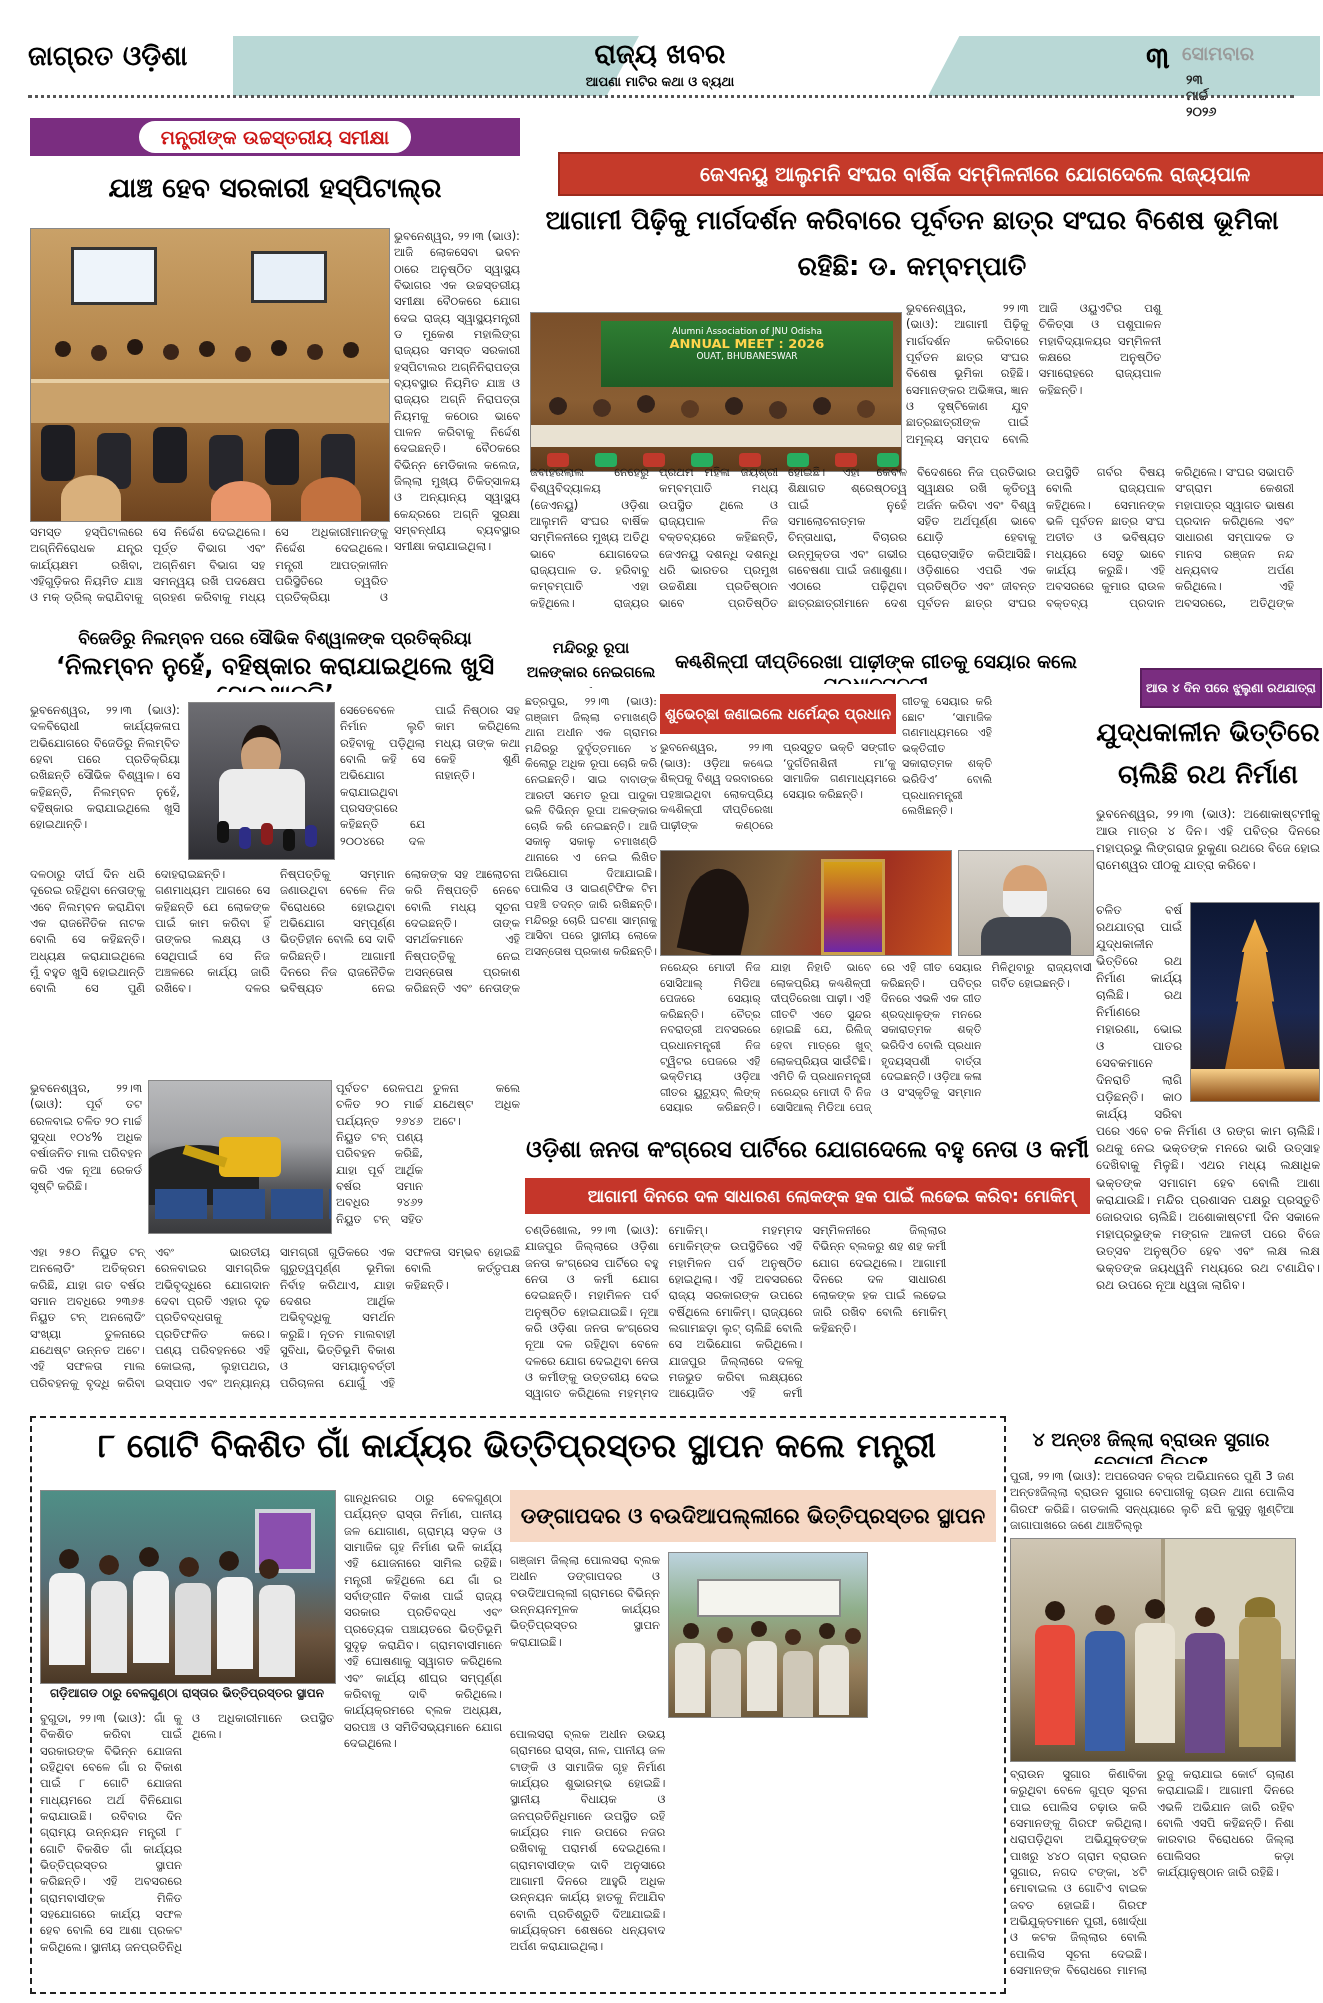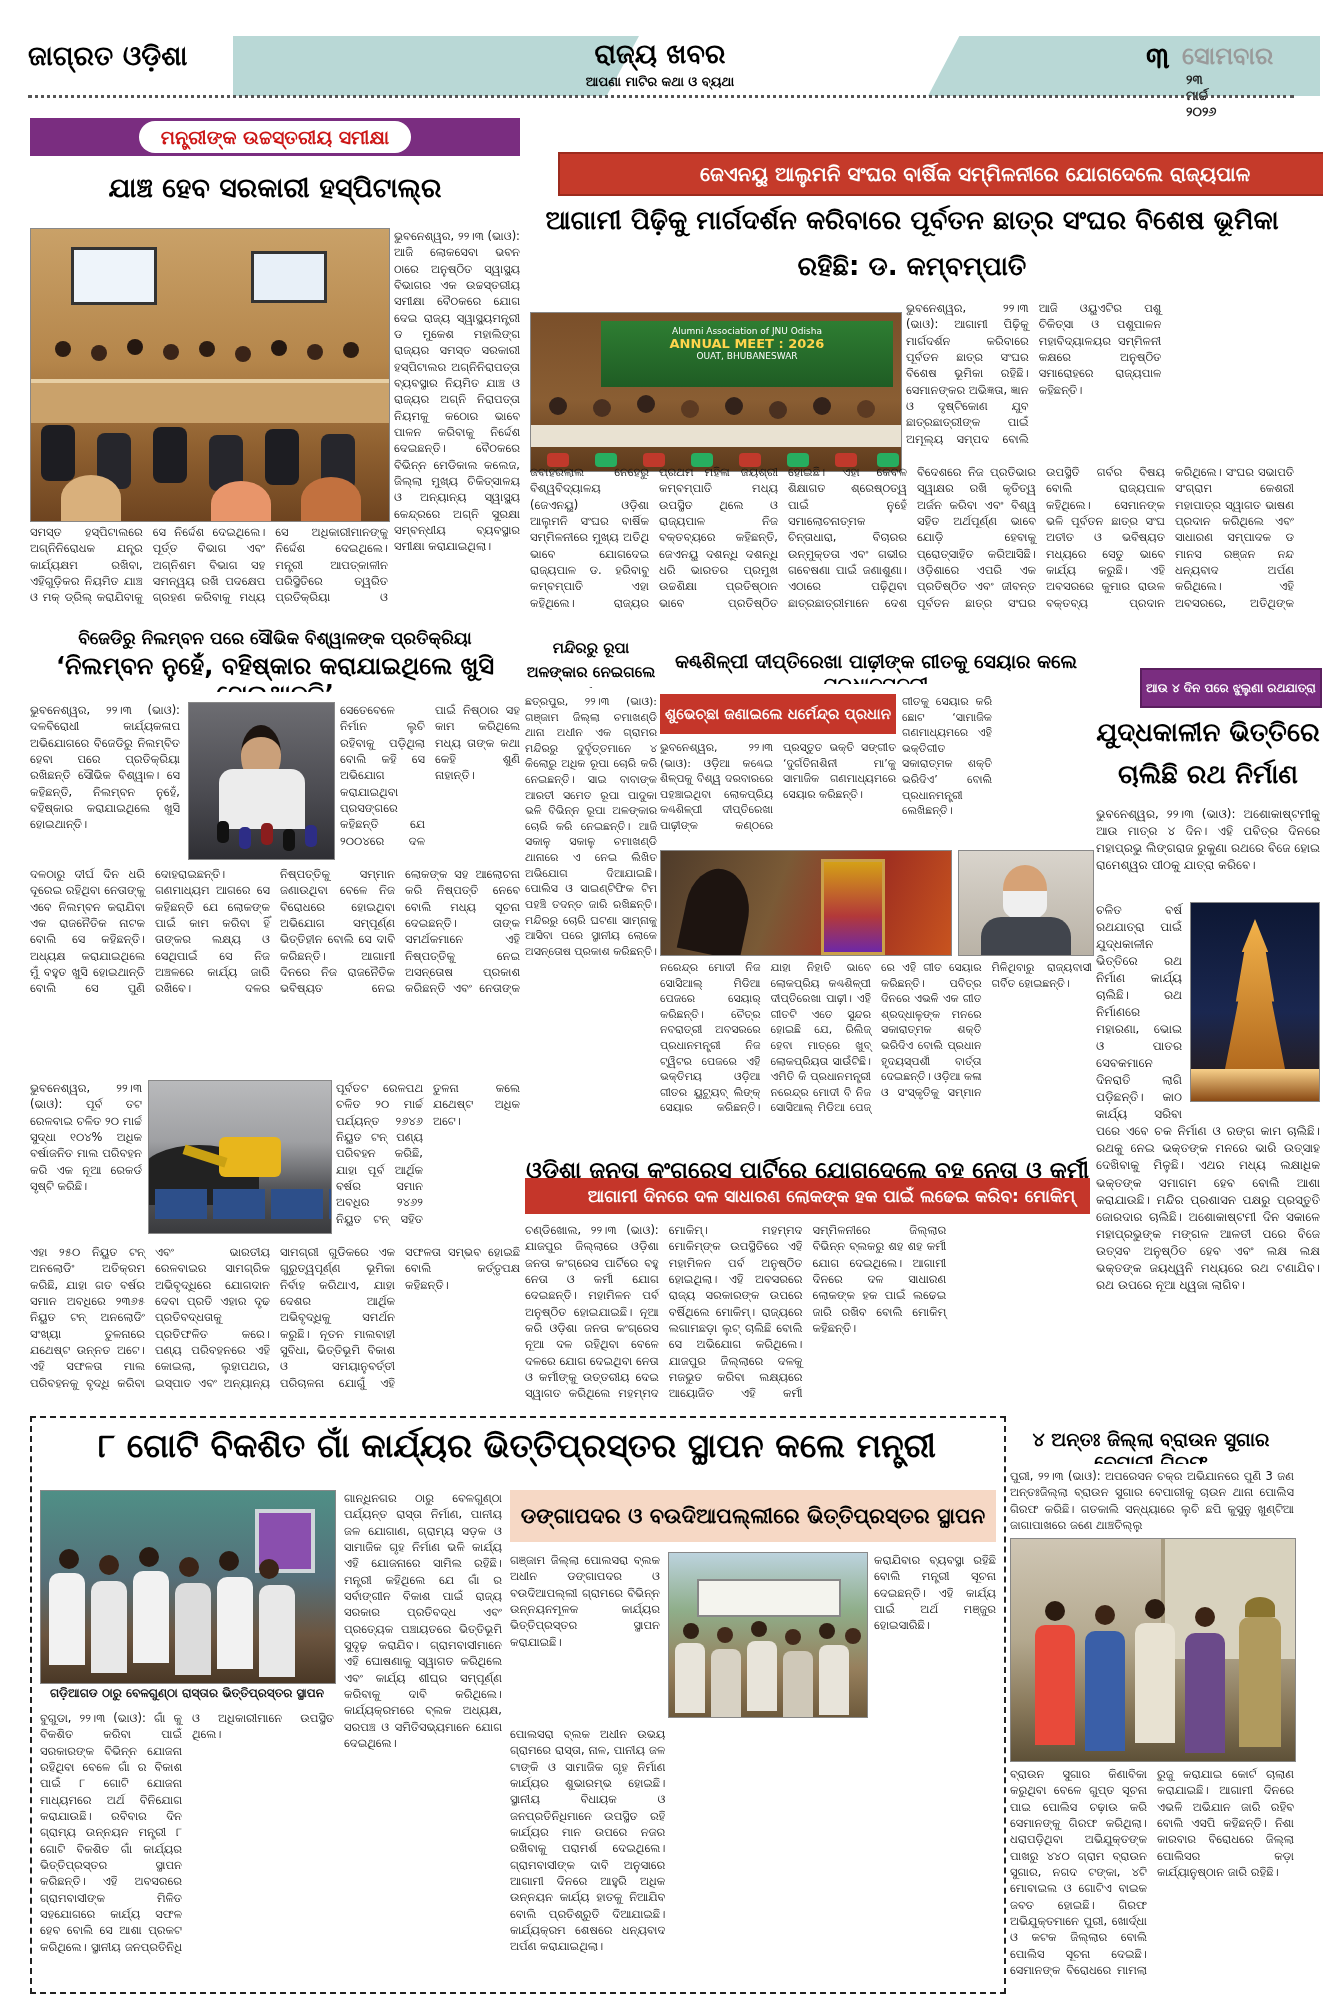--- a/index.html
+++ b/index.html
@@ -25,21 +25,21 @@
 
 <div class="page">
 
   <div class="abs" style="left:0;top:0;width:1209px;height:96px;">
     <div class="abs" style="left:233px;top:36px;width:406px;height:60px;background:#b9d8d6;clip-path:polygon(0 0,100% 0,92% 100%,0 100%);"></div>
     <div class="abs" style="left:928px;top:36px;width:392px;height:60px;background:#b9d8d6;clip-path:polygon(8% 0,100% 0,100% 100%,0 100%);"></div>
     <div class="abs" style="left:28px;top:40px;width:200px;font-size:27px;font-weight:bold;color:#000;">ଜାଗ୍ରତ ଓଡ଼ିଶା</div>
     <div class="abs h" style="left:560px;top:38px;width:200px;font-size:27px;">ରାଜ୍ୟ ଖବର</div>
     <div class="abs h" style="left:540px;top:74px;width:240px;font-size:13px;">ଆପଣା ମାଟିର କଥା ଓ ବ୍ୟଥା</div>
     <div class="abs" style="left:1146px;top:40px;font-size:30px;font-weight:bold;color:#000;">୩</div>
-    <div class="abs" style="left:1182px;top:42px;font-size:24px;font-weight:bold;color:#9a9a9a;">ସୋମବାର</div>
+    <div class="abs" style="left:1182px;top:42px;font-size:19px;font-weight:bold;color:#9a9a9a;">ସୋମବାର</div>
     <div class="abs" style="left:1186px;top:72px;font-size:13px;font-weight:bold;color:#222;">୨୩ ମାର୍ଚ୍ଚ ୨୦୨୬</div>
     <div class="abs dotrule" style="left:28px;top:95px;width:1266px;"></div>
   </div>
 
   <div class="abs barflex" style="left:30px;top:118px;width:490px;height:38px;background:#7a2d80;">
     <div class="barflex" style="background:#fff;border-radius:17px;height:32px;padding:0 22px;">
       <span style="color:#cc1616;font-weight:bold;font-size:19px;">ମନ୍ତ୍ରୀଙ୍କ ଉଚ୍ଚସ୍ତରୀୟ ସମୀକ୍ଷା</span>
     </div>
   </div>
   <div class="abs h" style="left:24px;top:162px;width:502px;height:58px;font-size:27px;line-height:1.9;overflow:hidden;">ଯାଞ୍ଚ ହେବ ସରକାରୀ ହସ୍ପିଟାଲ୍‌ର ଅଗ୍ନିନିରାପତ୍ତା ବ୍ୟବସ୍ଥା</div>
@@ -110,21 +110,21 @@
     <div class="abs" style="left:24px;top:18px;width:64px;height:86px;border-radius:50% 60% 0 0;background:#1d1410;transform:rotate(12deg);"></div>
     <div class="abs" style="left:160px;top:8px;width:58px;height:90px;background:linear-gradient(180deg,#d4a017,#b33939 60%,#6d28a8);border:3px solid #caa04a;"></div>
   </div>
   <div class="abs photo" style="left:958px;top:850px;width:134px;height:104px;background:linear-gradient(180deg,#d9d4cc,#b9b2a6);">
     <div class="abs" style="left:44px;top:14px;width:44px;height:48px;border-radius:50%;background:#d6a276;"></div>
     <div class="abs" style="left:44px;top:40px;width:44px;height:30px;border-radius:0 0 50% 50%;background:#efefef;"></div>
     <div class="abs" style="left:22px;top:66px;width:90px;height:38px;border-radius:20px 20px 0 0;background:#41454d;"></div>
   </div>
   <div class="abs body cols4" style="left:660px;top:960px;width:432px;height:168px;font-size:11px;">ନରେନ୍ଦ୍ର ମୋଦୀ ନିଜ ସୋସିଆଲ୍ ମିଡିଆ ପେଜରେ ସେୟାର୍ କରିଛନ୍ତି। ଚୈତ୍ର ନବରାତ୍ରୀ ଅବସରରେ ପ୍ରଧାନମନ୍ତ୍ରୀ ନିଜ ଟ୍ୱିଟର ପେଜରେ ଏହି ଭକ୍ତିମୟ ଓଡ଼ିଆ ଗୀତର ୟୁଟ୍ୟୁବ୍ ଲିଙ୍କ୍ ସେୟାର କରିଛନ୍ତି। ଯାହା ନିହାତି ଭାବେ ଲୋକପ୍ରିୟ କଣ୍ଢଶିଳ୍ପୀ ଦୀପ୍ତିରେଖା ପାଢ଼ୀ। ଏହି ଗୀତଟି ଏତେ ସୁନ୍ଦର ହୋଇଛି ଯେ, ରିଲିଜ୍ ହେବା ମାତ୍ରେ ଖୁବ୍ ଲୋକପ୍ରିୟତା ସାଉଁଟିଛି। ଏମିତି କି ପ୍ରଧାନମନ୍ତ୍ରୀ ନରେନ୍ଦ୍ର ମୋଦୀ ବି ନିଜ ସୋସିଆଲ୍ ମିଡିଆ ପେଜ୍ ରେ ଏହି ଗୀତ ସେୟାର କରିଛନ୍ତି। ପବିତ୍ର ଦିନରେ ଏଭଳି ଏକ ଗୀତ ଶ୍ରଦ୍ଧାଳୁଙ୍କ ମନରେ ସକାରାତ୍ମକ ଶକ୍ତି ଭରିଦିଏ ବୋଲି ପ୍ରଧାନ ହୃଦୟସ୍ପର୍ଶୀ ବାର୍ତ୍ତା ଦେଇଛନ୍ତି। ଓଡ଼ିଆ କଳା ଓ ସଂସ୍କୃତିକୁ ସମ୍ମାନ ମିଳିଥିବାରୁ ରାଜ୍ୟବାସୀ ଗର୍ବିତ ହୋଇଛନ୍ତି।</div>
 
-  <div class="abs h" style="left:525px;top:1136px;width:565px;height:38px;font-size:23px;overflow:hidden;margin-top:21px;">ଓଡ଼ିଶା ଜନତା କଂଗ୍ରେସ ପାର୍ଟିରେ ଯୋଗଦେଲେ ବହୁ ନେତା ଓ କର୍ମୀ</div>
+  <div class="abs h" style="left:525px;top:1136px;width:565px;height:38px;font-size:23px;overflow:hidden;">ଓଡ଼ିଶା ଜନତା କଂଗ୍ରେସ ପାର୍ଟିରେ ଯୋଗଦେଲେ ବହୁ ନେତା ଓ କର୍ମୀ</div>
   <div class="abs barflex" style="left:525px;top:1178px;width:565px;height:36px;background:#c5362a;">
     <span class="whitebold" style="font-size:17px;margin-left:48px;">ଆଗାମୀ ଦିନରେ ଦଳ ସାଧାରଣ ଲୋକଙ୍କ ହକ ପାଇଁ ଲଢେଇ କରିବ: ମୋକିମ୍</span>
   </div>
   <div class="abs body cols4" style="left:525px;top:1222px;width:565px;height:180px;">ଚଣ୍ଡିଖୋଲ, ୨୨।୩ (ଭାଓ): ଯାଜପୁର ଜିଲ୍ଲାରେ ଓଡ଼ିଶା ଜନତା କଂଗ୍ରେସ ପାର୍ଟିରେ ବହୁ ନେତା ଓ କର୍ମୀ ଯୋଗ ଦେଇଛନ୍ତି। ମହାମିଳନ ପର୍ବ ଅନୁଷ୍ଠିତ ହୋଇଯାଇଛି। ନୂଆ କରି ଓଡ଼ିଶା ଜନତା କଂଗ୍ରେସ ନୂଆ ଦଳ ରହିଥିବା ବେଳେ ଦଳରେ ଯୋଗ ଦେଇଥିବା ନେତା ଓ କର୍ମୀଙ୍କୁ ଉତ୍ତରୀୟ ଦେଇ ସ୍ୱାଗତ କରିଥିଲେ ମହମ୍ମଦ ମୋକିମ୍। ମହମ୍ମଦ ମୋକିମ୍‌ଙ୍କ ଉପସ୍ଥିତିରେ ଏହି ମହାମିଳନ ପର୍ବ ଅନୁଷ୍ଠିତ ହୋଇଥିଲା। ଏହି ଅବସରରେ ରାଜ୍ୟ ସରକାରଙ୍କ ଉପରେ ବର୍ଷିଥିଲେ ମୋକିମ୍। ରାଜ୍ୟରେ ଲଗାମଛଡ଼ା ଲୁଟ୍ ଚାଲିଛି ବୋଲି ସେ ଅଭିଯୋଗ କରିଥିଲେ। ଯାଜପୁର ଜିଲ୍ଲାରେ ଦଳକୁ ମଜଭୁତ କରିବା ଲକ୍ଷ୍ୟରେ ଆୟୋଜିତ ଏହି କର୍ମୀ ସମ୍ମିଳନୀରେ ଜିଲ୍ଲାର ବିଭିନ୍ନ ବ୍ଲକରୁ ଶହ ଶହ କର୍ମୀ ଯୋଗ ଦେଇଥିଲେ। ଆଗାମୀ ଦିନରେ ଦଳ ସାଧାରଣ ଲୋକଙ୍କ ହକ ପାଇଁ ଲଢେଇ ଜାରି ରଖିବ ବୋଲି ମୋକିମ୍ କହିଛନ୍ତି।</div>
 
   <div class="abs barflex" style="left:1140px;top:668px;width:178px;height:36px;background:#7a2d80;border:2px solid #5a1f5e;">
     <span class="whitebold" style="font-size:12px;">ଆଉ ୪ ଦିନ ପରେ ଝୁଲୁଣା ରଥଯାତ୍ରା</span>
   </div>
   <div class="abs h" style="left:1096px;top:712px;width:224px;height:88px;font-size:26px;line-height:1.6;overflow:hidden;">ଯୁଦ୍ଧକାଳୀନ ଭିତ୍ତିରେ ଚାଲିଛି ରଥ ନିର୍ମାଣ</div>
   <div class="abs body" style="left:1096px;top:806px;width:224px;height:94px;font-size:12px;">ଭୁବନେଶ୍ୱର, ୨୨।୩ (ଭାଓ): ଅଶୋକାଷ୍ଟମୀକୁ ଆଉ ମାତ୍ର ୪ ଦିନ। ଏହି ପବିତ୍ର ଦିନରେ ମହାପ୍ରଭୁ ଲିଙ୍ଗରାଜ ରୁକୁଣା ରଥରେ ବିଜେ ହୋଇ ରାମେଶ୍ୱର ପୀଠକୁ ଯାତ୍ରା କରିବେ।</div>
@@ -152,21 +152,20 @@
       <span style="font-size:21px;font-weight:bold;color:#000;">ଡଙ୍ଗାପଦର ଓ ବଉଦିଆପଲ୍ଲୀରେ ଭିତ୍ତିପ୍ରସ୍ତର ସ୍ଥାପନ</span>
     </div>
     <div class="abs body" style="left:478px;top:134px;width:150px;height:168px;">ଗଞ୍ଜାମ ଜିଲ୍ଲା ପୋଲସରା ବ୍ଲକ ଅଧୀନ ଡଙ୍ଗାପଦର ଓ ବଉଦିଆପଲ୍ଲୀ ଗ୍ରାମରେ ବିଭିନ୍ନ ଉନ୍ନୟନମୂଳକ କାର୍ଯ୍ୟର ଭିତ୍ତିପ୍ରସ୍ତର ସ୍ଥାପନ କରାଯାଇଛି।</div>
     <div class="abs photo" style="left:636px;top:134px;width:198px;height:164px;background:linear-gradient(180deg,#bcd3de 0%,#8fae8a 35%,#97805d 70%,#6e5a3c 100%);">
       <div class="abs" style="left:28px;top:26px;width:140px;height:34px;background:#f4f4ee;border:2px solid #888;"></div>
       <div class="abs" style="left:14px;top:70px;width:16px;height:16px;border-radius:50%;background:#30201406;background:#302014;
                   box-shadow:34px 4px 0 #42291a,68px -2px 0 #302014,102px 6px 0 #42291a,136px 0 0 #302014,162px 5px 0 #42291a;"></div>
       <div class="abs" style="left:6px;top:90px;width:30px;height:70px;border-radius:8px 8px 0 0;background:#e8e4da;
                   box-shadow:36px 6px 0 #d8d2c4,72px -2px 0 #e8e4da,108px 8px 0 #cfc8b8,144px 2px 0 #e8e4da;"></div>
     </div>
-    <div class="abs body" style="left:842px;top:134px;width:122px;height:168px;">କରାଯିବାର ବ୍ୟବସ୍ଥା ରହିଛି ବୋଲି ମନ୍ତ୍ରୀ ସୂଚନା ଦେଇଛନ୍ତି। ଏହି କାର୍ଯ୍ୟ ପାଇଁ ଅର୍ଥ ମଞ୍ଜୁର ହୋଇସାରିଛି।</div>
     <div class="abs body cols3" style="left:478px;top:308px;width:486px;height:252px;">ପୋଲସରା ବ୍ଲକ ଅଧୀନ ଉଭୟ ଗ୍ରାମରେ ରାସ୍ତା, ନାଳ, ପାନୀୟ ଜଳ ଟାଙ୍କି ଓ ସାମାଜିକ ଗୃହ ନିର୍ମାଣ କାର୍ଯ୍ୟର ଶୁଭାରମ୍ଭ ହୋଇଛି। ସ୍ଥାନୀୟ ବିଧାୟକ ଓ ଜନପ୍ରତିନିଧିମାନେ ଉପସ୍ଥିତ ରହି କାର୍ଯ୍ୟର ମାନ ଉପରେ ନଜର ରଖିବାକୁ ପରାମର୍ଶ ଦେଇଥିଲେ। ଗ୍ରାମବାସୀଙ୍କ ଦାବି ଅନୁସାରେ ଆଗାମୀ ଦିନରେ ଆହୁରି ଅଧିକ ଉନ୍ନୟନ କାର୍ଯ୍ୟ ହାତକୁ ନିଆଯିବ ବୋଲି ପ୍ରତିଶ୍ରୁତି ଦିଆଯାଇଛି। କାର୍ଯ୍ୟକ୍ରମ ଶେଷରେ ଧନ୍ୟବାଦ ଅର୍ପଣ କରାଯାଇଥିଲା।</div>
   </div>
 
   <div class="abs h" style="left:1008px;top:1428px;width:286px;height:36px;font-size:19px;overflow:hidden;">୪ ଅନ୍ତଃ ଜିଲ୍ଲା ବ୍ରାଉନ ସୁଗାର ବେପାରୀ ଗିରଫ</div>
   <div class="abs body" style="left:1010px;top:1468px;width:284px;height:64px;font-size:11.5px;">ପୁରୀ, ୨୨।୩ (ଭାଓ): ଅପରେସନ ଚକ୍ର ଅଭିଯାନରେ ପୁଣି 3 ଜଣ ଅନ୍ତଃଜିଲ୍ଲା ବ୍ରାଉନ ସୁଗାର ବେପାରୀକୁ ଚାଉନ ଥାନା ପୋଲିସ ଗିରଫ କରିଛି। ଗତକାଲି ସନ୍ଧ୍ୟାରେ ଲୁଚି ଛପି କୁସୁନୁ ଖୁଣ୍ଟିଆ ଜାଗାପାଖରେ ଜଣେ ଥାଞ୍ଚଚିଲ୍ଲୁ</div>
   <div class="abs photo" style="left:1010px;top:1538px;width:284px;height:222px;background:linear-gradient(180deg,#cfc6b4 0%,#b4a98f 45%,#8a7a5c 75%,#5e5138 100%);">
     <div class="abs" style="left:150px;top:0;width:134px;height:120px;background:#d8d2be;border-left:4px solid #a89c80;"></div>
     <div class="abs" style="left:34px;top:62px;width:20px;height:20px;border-radius:50%;background:#2b1b10;
                 box-shadow:50px 4px 0 #3c2415,100px -2px 0 #2b1b10,150px 6px 0 #3c2415;"></div>
     <div class="abs" style="left:24px;top:86px;width:40px;height:120px;border-radius:10px 10px 0 0;background:#e84a3a;

